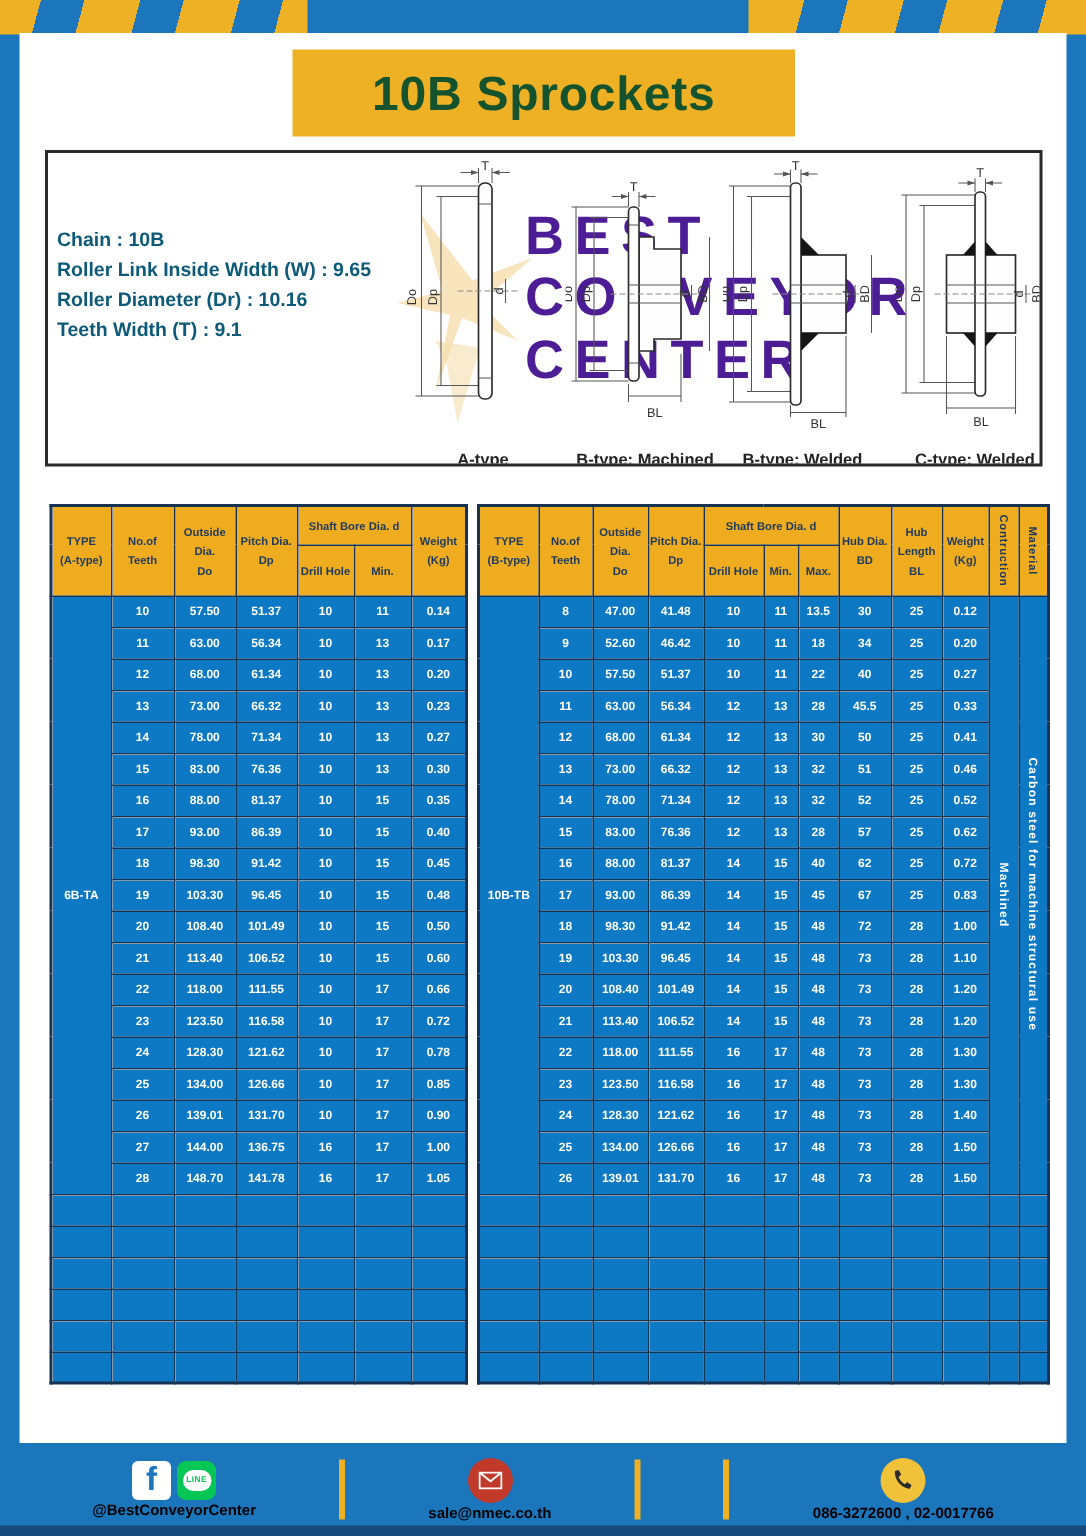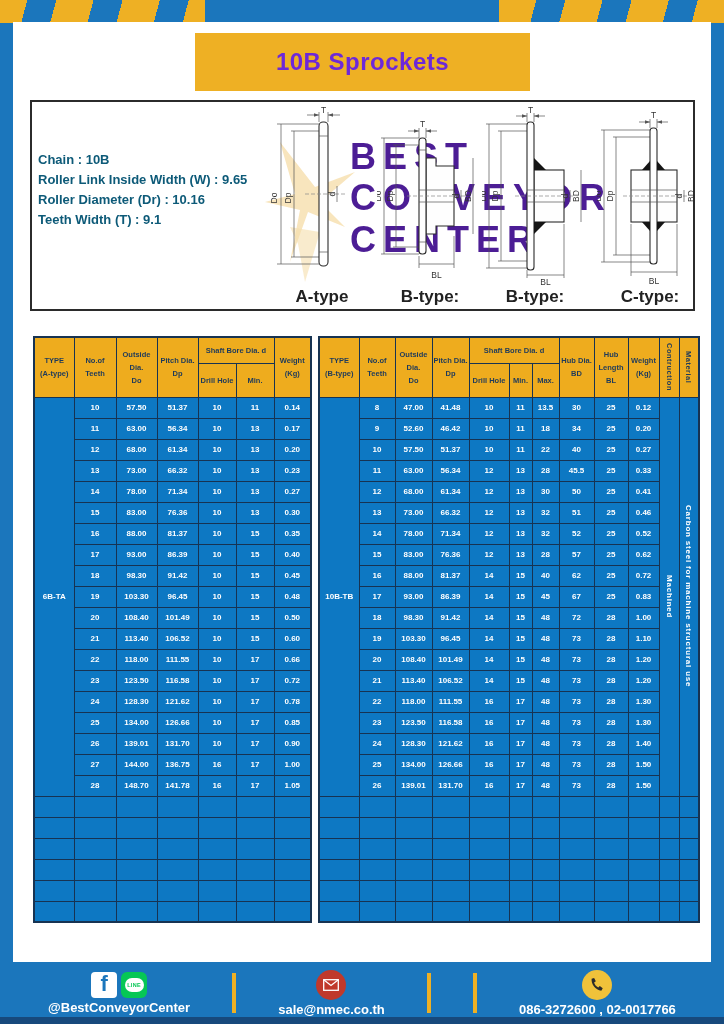--- a/index.html
+++ b/index.html
@@ -7,32 +7,32 @@
   .canvas{position:relative;width:724px;height:1024px;background:#1b76bc;overflow:hidden;margin:0 auto;}
 
   
   .stripes{position:absolute;top:0;height:23px;}
   .stripes.left{left:-10px;width:215px;background:repeating-linear-gradient(105deg,#eeb024 0 36px,rgba(0,0,0,0) 36px 64px);}
   .stripes.right{right:-10px;width:235px;background:repeating-linear-gradient(105deg,#eeb024 0 36px,rgba(0,0,0,0) 36px 64px);}
 
   .page{position:absolute;left:13px;top:22px;width:698px;height:940px;background:#ffffff;}
 
   .title-banner{position:absolute;left:182px;top:11px;width:335px;height:58px;background:#eeb024;display:flex;align-items:center;justify-content:center;}
-  .title-banner h1{margin:14px;font-size:24px;font-weight:bold;color:#6d28d9;letter-spacing:0.5px;}
+  .title-banner h1{margin:14px;font-size:32px;font-weight:bold;color:#14532d;letter-spacing:0.5px;}
 
   
   .diagram-box{position:absolute;left:17px;top:78px;width:665px;height:211px;border:2px solid #2b2b2b;background:#fff;overflow:hidden;}
   .watermark{position:absolute;left:318px;top:34px;z-index:1;color:#4c1d95;font-weight:bold;font-size:36px;line-height:1.15;letter-spacing:7px;}
   .swoosh{position:absolute;left:228px;top:30px;z-index:1;opacity:.75;}
   .specs{position:absolute;left:6px;top:48px;z-index:2;}
   .specs div{font-size:13px;font-weight:bold;color:#0d5a78;line-height:20px;white-space:nowrap;}
 
   .diagram{position:absolute;top:4px;z-index:2;text-align:center;}
   .diagram svg{display:block;margin:0 auto;}
-  .diagram .dlabel{font-size:17px;font-weight:bold;color:#222;margin-top:1px;}
+  .diagram .dlabel{font-size:11px;font-weight:bold;color:#222;margin-top:15px;}
   .dg-a{left:235px;width:110px;} .dg-b1{left:345px;width:106px;}
   .dg-b2{left:450px;width:106px;} .dg-c{left:565px;width:106px;}
   .dim{font-size:8.5px;fill:#333;}
   .part{fill:#fefefe;stroke:#2b2b2b;stroke-width:1.1;}
   .dl{stroke:#555;stroke-width:0.7;}
   .cl{stroke:#888;stroke-width:0.7;stroke-dasharray:4 2;}
   .weld{fill:#151515;}
 
   
   table.data-table{position:absolute;top:314px;border-collapse:collapse;table-layout:fixed;border:2px solid #173352;}
@@ -42,21 +42,21 @@
   .data-table thead tr:first-child{height:26px;} .data-table thead tr:last-child{height:34px;}
   .data-table th span{display:block;line-height:13px;}
   .data-table td{background:#0d78c3;color:#fff;font-size:8px;font-weight:bold;text-align:center;height:21px;}
   .vert-th{writing-mode:vertical-rl;text-align:center;font-size:7px;letter-spacing:0.5px;padding:2px 0;}
   .vert-cell{writing-mode:vertical-rl;text-align:center;vertical-align:middle;font-size:7.5px;letter-spacing:0.8px;}
   .type-cell{font-size:8px;}
 
   
   .footer{position:absolute;left:0;top:962px;width:724px;height:62px;background:#1b76bc;display:flex;align-items:center;justify-content:space-evenly;padding:0 6px;}
   .f-group{display:flex;flex-direction:column;align-items:center;gap:2px;}
-  .f-text{color:#ffffff;font-weight:bold;font-size:13px;white-space:nowrap;}
+  .f-text{color:#000000;font-weight:bold;font-size:10px;white-space:nowrap;}
   .f-sep{width:4px;height:40px;background:#eeb024;}
   .f-icons{display:flex;gap:4px;align-items:center;}
   .icon-fb{width:26px;height:26px;background:#fff;border-radius:4px;color:#1b76bc;font-weight:bold;font-size:22px;line-height:24px;text-align:center;}
   .icon-line{width:26px;height:26px;background:#06c755;border-radius:6px;display:flex;align-items:center;justify-content:center;}
   .icon-line .bubble{width:19px;height:14px;background:#fff;border-radius:7px;color:#06c755;font-size:5.5px;font-weight:bold;text-align:center;line-height:14px;letter-spacing:0.3px;}
   .icon-circle{width:30px;height:30px;border-radius:50%;display:flex;align-items:center;justify-content:center;}
   .icon-mail{background:#c0392b;} .icon-globe{background:#2ea7e0;} .icon-phone{background:#f0c23a;}
   .bottom-strip{position:absolute;left:0;bottom:0;width:724px;height:7px;background:#17497c;}
 </style>
 </head>

